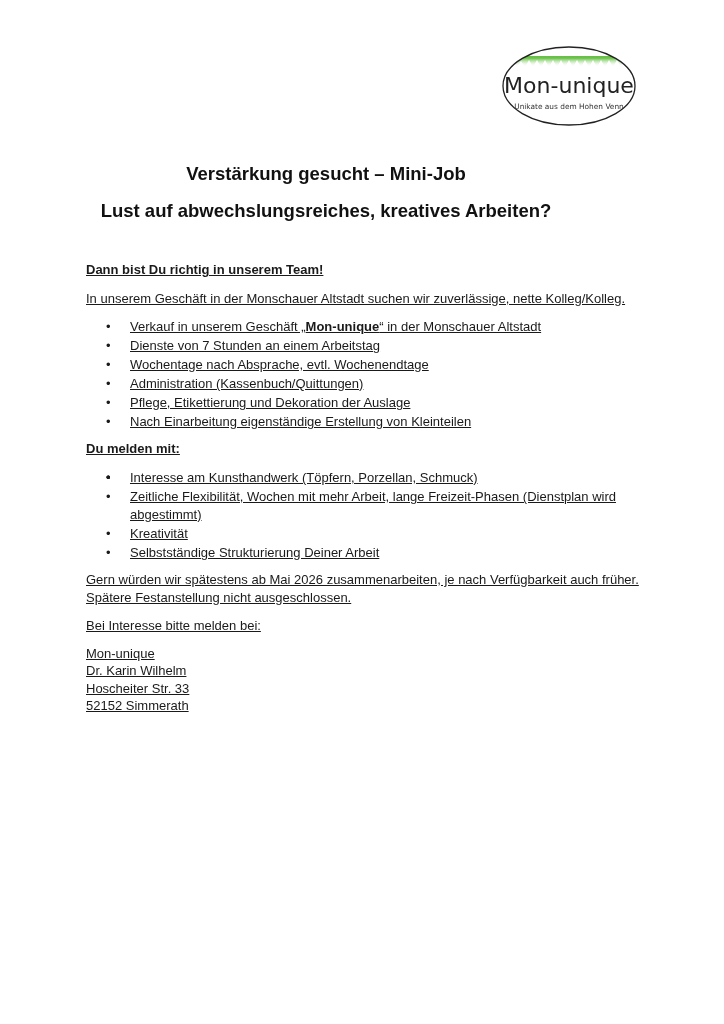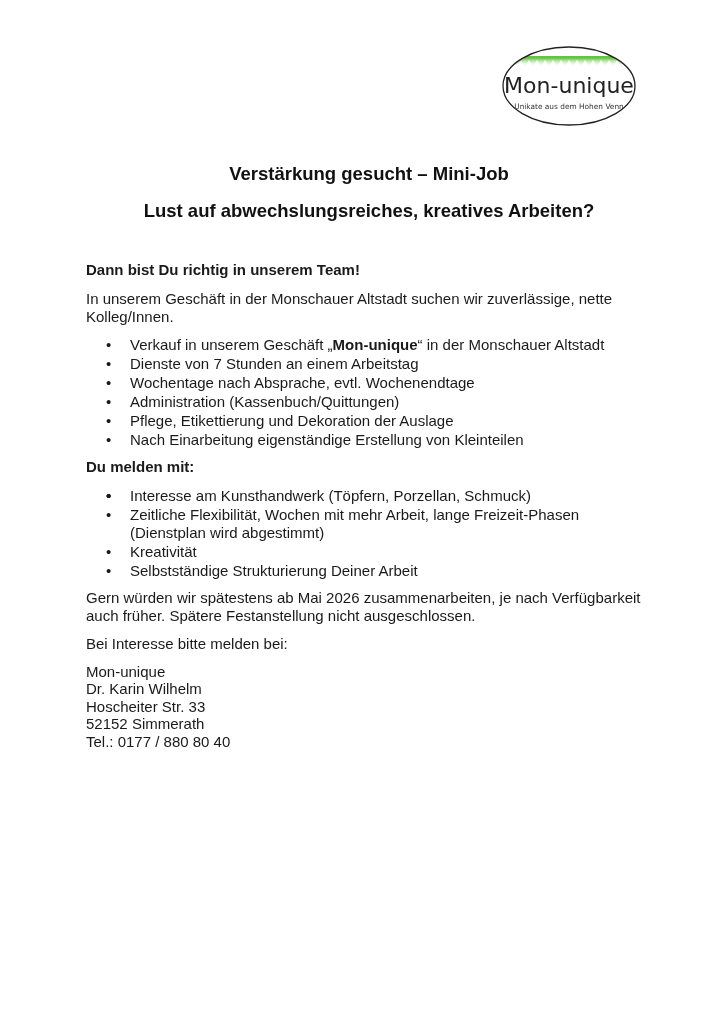--- a/index.html
+++ b/index.html
@@ -24,32 +24,32 @@
     }
     .logo svg { display: block; }
     .title {
       position: absolute;
       left: 0;
       width: 652px;
       text-align: center;
       font-weight: bold;
       font-size: 18.5px;
       color: #111;
-      padding-left: 43px;
     }
     .title.t1 { top: 163px; }
     .title.t2 { top: 200px; }
     .content {
       position: absolute;
       left: 86px;
       top: 261px;
       width: 560px;
-      font-size: 15px;
+      font-size: 13px;
       line-height: 18px;
       color: #1a1a1a;
+      text-decoration: underline;
     }
     .content p { margin: 0 0 10px 0; }
     .content .heading { font-weight: bold; margin-bottom: 11px; }
     .content ul {
       list-style: none;
       margin: 0 0 9px 0;
       padding: 0;
     }
     .content li {
       position: relative;
@@ -87,21 +87,21 @@
     <text x="68" y="48" text-anchor="middle" font-family="DejaVu Sans, sans-serif" font-size="22" fill="#222">Mon-unique</text>
     <text x="68" y="64" text-anchor="middle" font-family="DejaVu Sans, sans-serif" font-size="7.4" fill="#333">Unikate aus dem Hohen Venn</text>
   </svg>
 </div>
 
 <div class="title t1">Verstärkung gesucht – Mini-Job</div>
 <div class="title t2">Lust auf abwechslungsreiches, kreatives Arbeiten?</div>
 
 <div class="content">
   <p class="heading">Dann bist Du richtig in unserem Team!</p>
-  <p>In unserem Geschäft in der Monschauer Altstadt suchen wir zuverlässige, nette Kolleg/Innen.</p>
+  <p>In unserem Geschäft in der Monschauer Altstadt suchen wir zuverlässige, nette Kolleg/Kolleg.</p>
 
   <ul>
     <li>
       <span class="bullet">•</span>
       <span>Verkauf in unserem Geschäft „</span><b>Mon-unique</b><span>“ in der Monschauer Altstadt</span>
     </li>
     <li>
       <span class="bullet">•</span>
       <span>Dienste von 7 Stunden an einem Arbeitstag</span>
     </li>
@@ -150,15 +150,14 @@
   </ul>
 
   <p>Gern würden wir spätestens ab Mai 2026 zusammenarbeiten, je nach Verfügbarkeit auch früher. Spätere Festanstellung nicht ausgeschlossen.</p>
   <p>Bei Interesse bitte melden bei:</p>
 
   <div class="address">
     <div>Mon-unique</div>
     <div>Dr. Karin Wilhelm</div>
     <div>Hoscheiter Str. 33</div>
     <div>52152 Simmerath</div>
-    <div>Tel.: 0177 / 880 80 40</div>
   </div>
 </div>
 
 </body></html>

